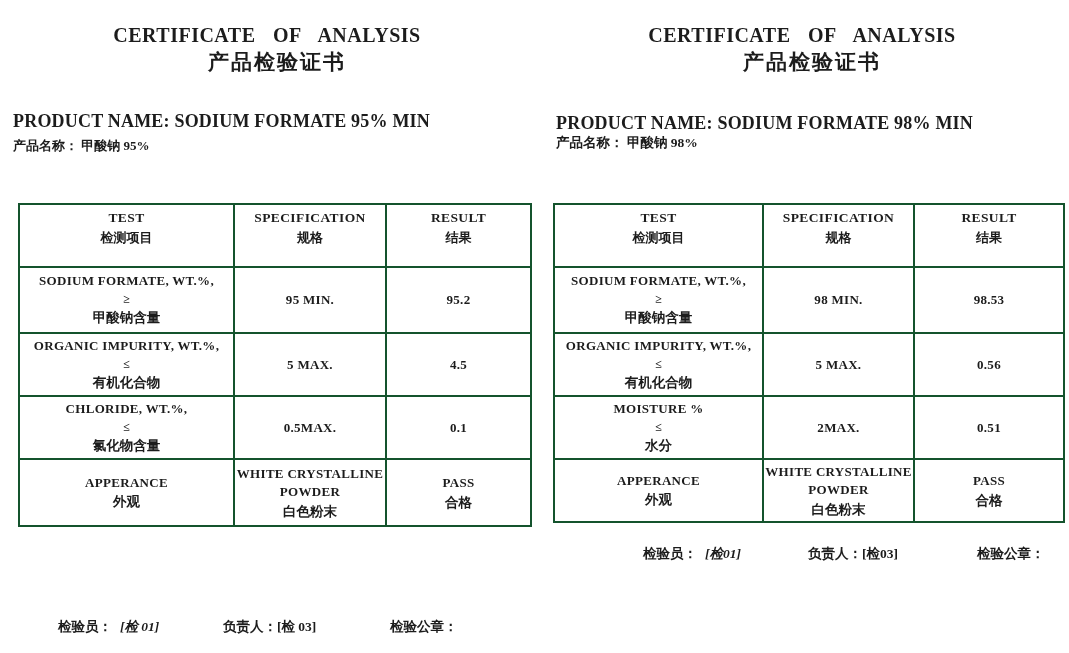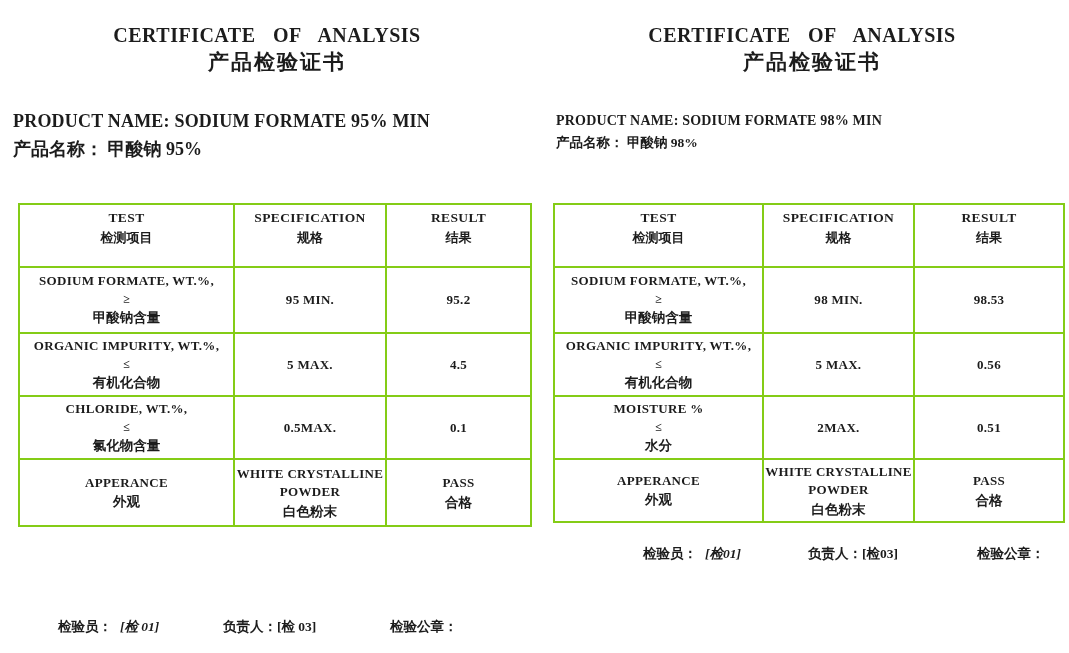--- a/index.html
+++ b/index.html
@@ -11,30 +11,30 @@
   .page{position:absolute;top:0;width:534px;height:653px;}
   .page-left{left:0;}
   .page-right{left:535px;}
 
   .title-en{position:absolute;top:24px;left:0;width:100%;text-align:center;
     font-size:20px;word-spacing:12px;letter-spacing:.5px;}
   .title-cn{position:absolute;top:48px;left:0;width:100%;text-align:center;
     font-size:21px;letter-spacing:2px;margin-left:10px;}
 
   .product-en{position:absolute;left:13px;top:111px;font-size:18px;letter-spacing:.2px;white-space:nowrap;text-align:center;}
-  .page-right .product-en{left:21px;top:113px;font-size:14px;}
-  .product-cn{position:absolute;left:13px;top:137px;font-size:18px;white-space:nowrap;}
+  .page-right .product-en{left:21px;top:113px;font-size:18px;}
+  .product-cn{position:absolute;left:13px;top:137px;font-size:13px;white-space:nowrap;}
   .page-right .product-cn{left:21px;top:134px;font-size:13.5px;}
 
   .coa{position:absolute;left:18px;top:203px;border-collapse:collapse;table-layout:fixed;}
   .page-left  .coa{width:512px;}
   .page-right .coa{width:510px;}
   .page-left  .col-test{width:215px;}  .page-left  .col-spec{width:152px;}  .page-left  .col-result{width:145px;}
   .page-right .col-test{width:209px;}  .page-right .col-spec{width:151px;}  .page-right .col-result{width:150px;}
-  .coa th,.coa td{border:2px solid #84cc16;text-align:center;padding:0;}
+  .coa th,.coa td{border:2px solid #14532d;text-align:center;padding:0;}
   .coa th{vertical-align:top;padding-top:5px;}
   .coa td{vertical-align:middle;}
   .rh63{height:63px;}.rh66{height:66px;}.rh64{height:63px;}.rh67{height:67px;}
 
   .h-en{font-size:13.5px;letter-spacing:.4px;}
   .h-cn{font-size:13px;margin-top:3px;}
   .t-en{font-size:13px;letter-spacing:.3px;text-align:center;}
   .t-sym{font-size:12px;line-height:16px;margin-top:2px;}
   .t-cn{font-size:13.5px;margin-top:2px;}
   .v{font-size:13px;letter-spacing:.3px;line-height:18px;}

